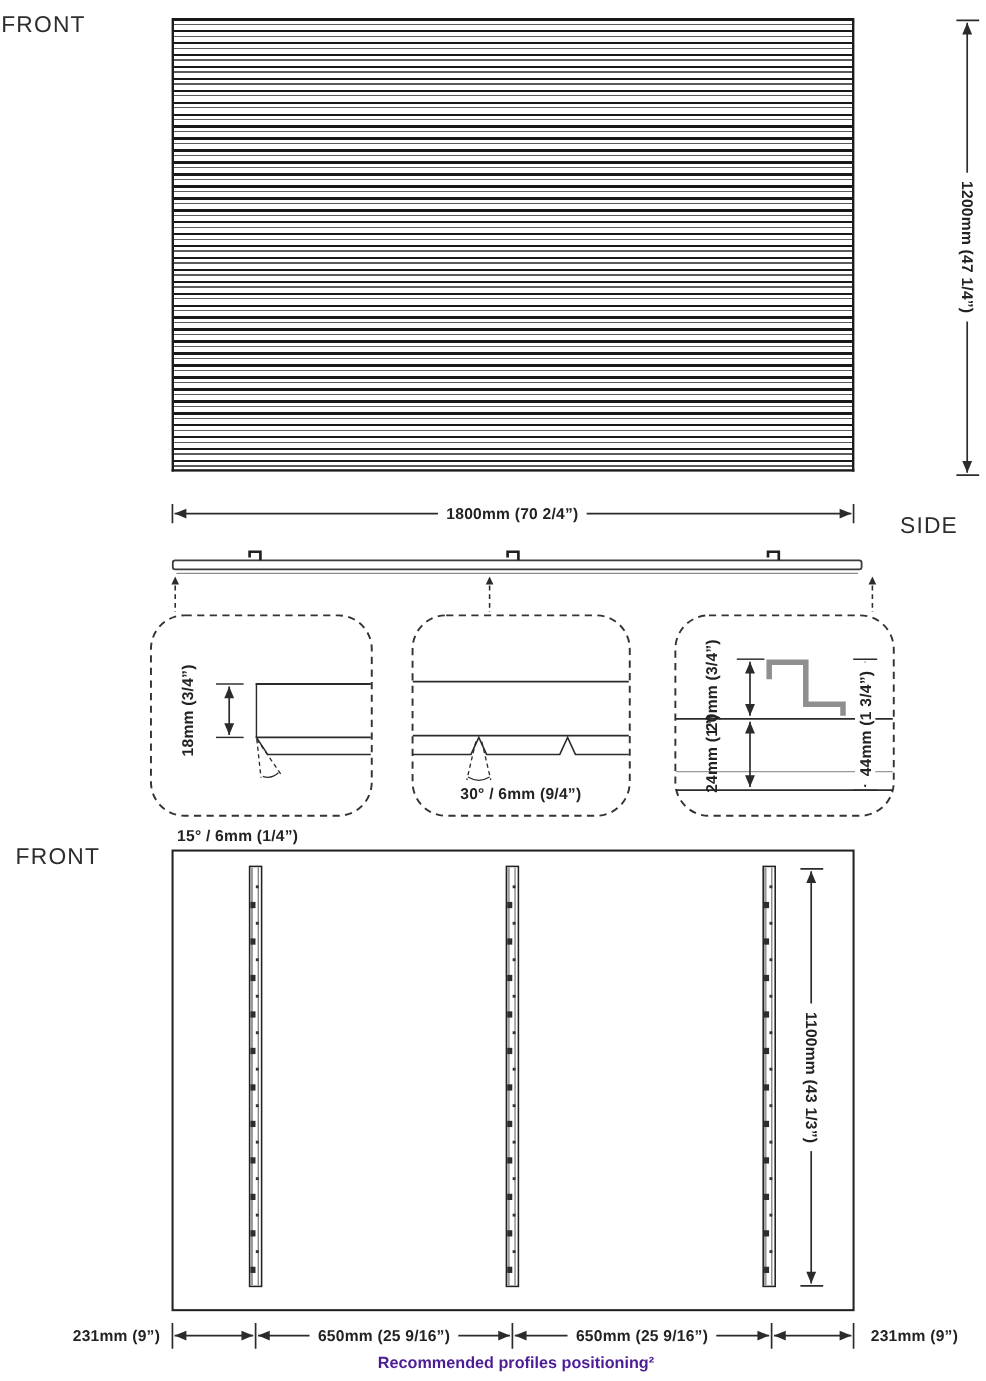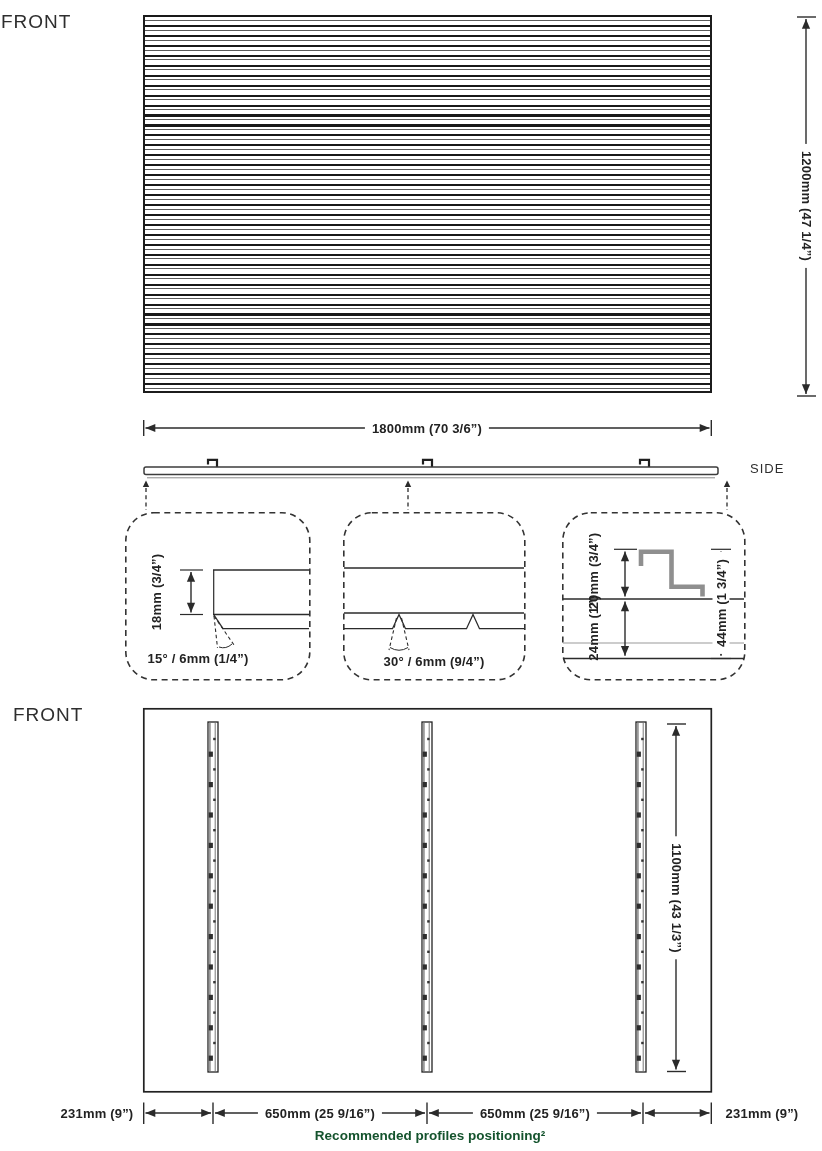--- a/index.html
+++ b/index.html
@@ -13,21 +13,21 @@
   }
   .dim{
     font-size:13px;font-weight:bold;letter-spacing:.2px;color:#222;white-space:nowrap;
     transform:translate(-50%,-50%);
   }
   .dim.bg{background:#fff;padding:1px 7px;}
   .dim.cw{transform:translate(-50%,-50%) rotate(90deg);}
   .dim.ccw{transform:translate(-50%,-50%) rotate(-90deg);}
   .dim.cw.bg,.dim.ccw.bg{padding:1px 7px;}
   .caption{
-    font-size:13.5px;font-weight:bold;color:#14532d;white-space:nowrap;
+    font-size:13.5px;font-weight:bold;color:#4c1d95;white-space:nowrap;
     transform:translateX(-50%);
   }
   
   .front-panel{
     left:143px;top:15px;width:569px;height:378px;box-sizing:border-box;
     border-left:2px solid #1c1c1c;border-right:2px solid #1c1c1c;border-bottom:2.5px solid #1c1c1c;
     background:repeating-linear-gradient(to bottom,
       #191919 0px,#191919 2.1px,
       #ffffff 2.1px,#ffffff 4.7px,
       #5a5a5a 4.7px,#5a5a5a 5.7px,
@@ -223,28 +223,28 @@
       <line x1="643" y1="1102.5" x2="643" y2="1124"></line>
       <line x1="711.3" y1="1102.5" x2="711.3" y2="1124"></line>
       <line x1="145.5" y1="1113" x2="211" y2="1113" marker-start="url(#arr)" marker-end="url(#arr)"></line>
       <line x1="215" y1="1113" x2="425" y2="1113" marker-start="url(#arr)" marker-end="url(#arr)"></line>
       <line x1="429" y1="1113" x2="641" y2="1113" marker-start="url(#arr)" marker-end="url(#arr)"></line>
       <line x1="645" y1="1113" x2="709.5" y2="1113" marker-start="url(#arr)" marker-end="url(#arr)"></line>
     </g>
   </svg>
 
   <div class="abs section-label" style="left:1px;top:11px">FRONT</div>
-  <div class="abs section-label" style="left:750px;top:461px;font-size:13px">SIDE</div>
+  <div class="abs section-label" style="left:750px;top:428px;font-size:19px">SIDE</div>
   <div class="abs section-label" style="left:13px;top:704px">FRONT</div>
 
   <div class="abs dim cw bg" style="left:806px;top:206px">1200mm (47 1/4”)</div>
-  <div class="abs dim bg" style="left:427px;top:428px">1800mm (70 3/6”)</div>
+  <div class="abs dim bg" style="left:427px;top:428px">1800mm (70 2/4”)</div>
 
   <div class="abs dim ccw" style="left:156px;top:592px">18mm (3/4”)</div>
-  <div class="abs dim" style="left:198px;top:658px">15° / 6mm (1/4”)</div>
+  <div class="abs dim" style="left:198px;top:696px">15° / 6mm (1/4”)</div>
   <div class="abs dim" style="left:434px;top:661px">30° / 6mm (9/4”)</div>
   <div class="abs dim ccw" style="left:593px;top:571px">20mm (3/4”)</div>
   <div class="abs dim ccw" style="left:593px;top:628px">24mm (1”)</div>
   <div class="abs dim ccw bg" style="left:721px;top:603px">44mm (1 3/4”)</div>
 
   <div class="abs dim cw bg" style="left:676px;top:898px">1100mm (43 1/3”)</div>
   <div class="abs dim" style="left:97px;top:1113px">231mm (9”)</div>
   <div class="abs dim bg" style="left:320px;top:1113px">650mm (25 9/16”)</div>
   <div class="abs dim bg" style="left:535px;top:1113px">650mm (25 9/16”)</div>
   <div class="abs dim" style="left:762px;top:1113px">231mm (9”)</div>

